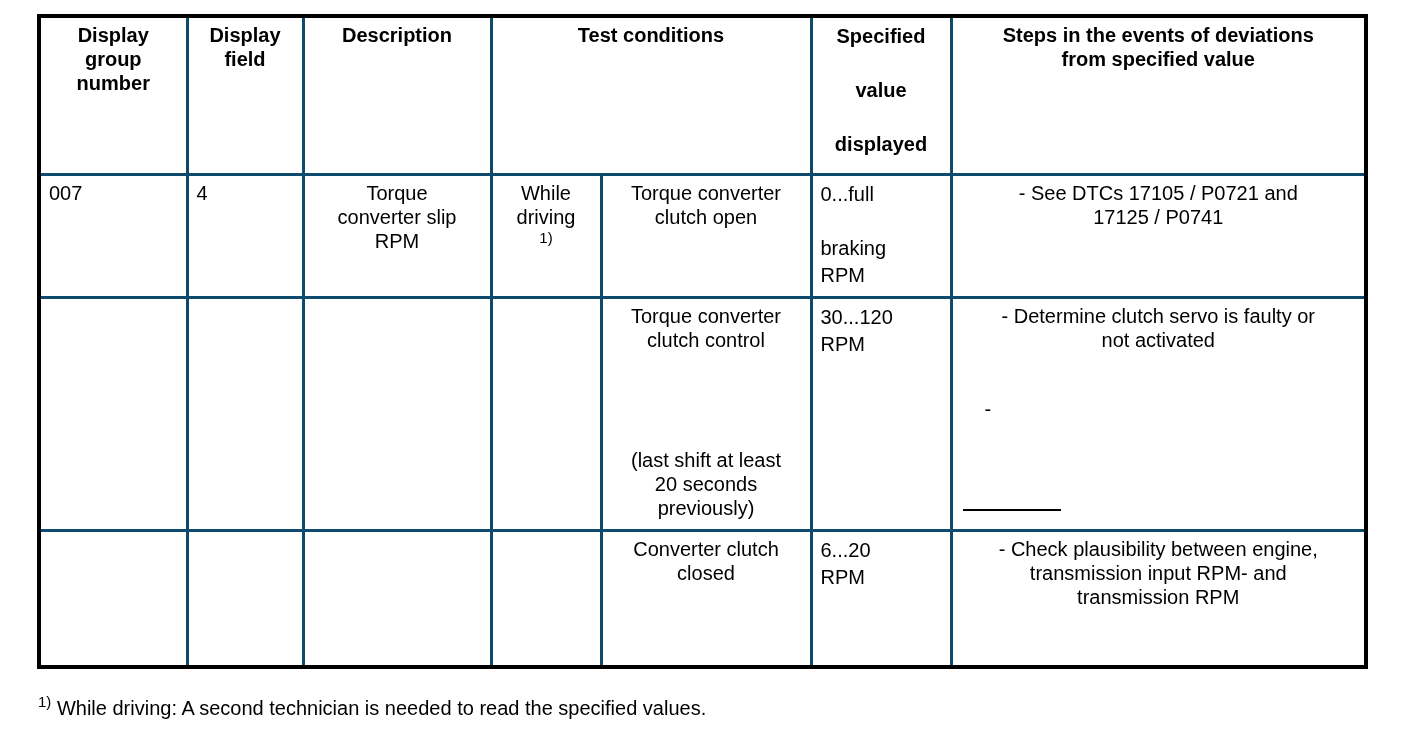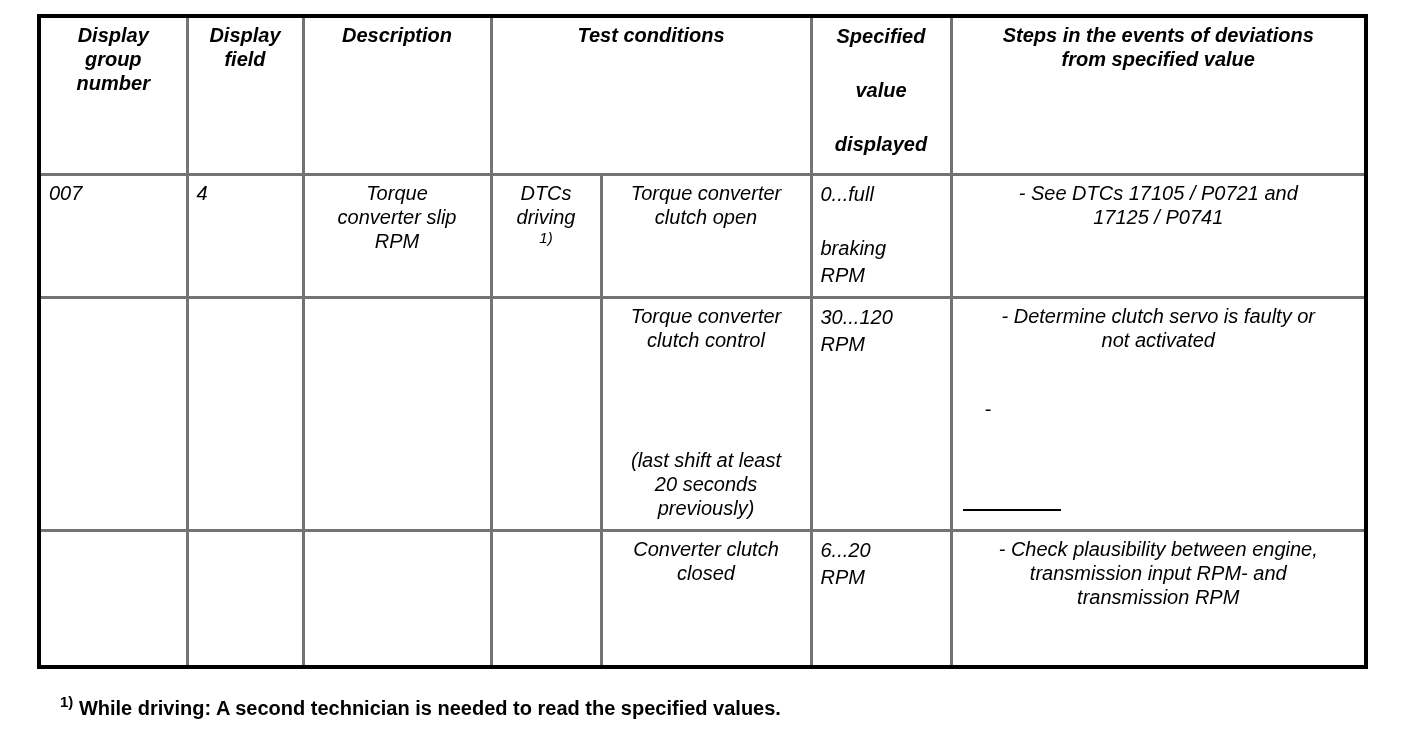--- a/index.html
+++ b/index.html
@@ -11,27 +11,26 @@
     font-family: "Liberation Sans", sans-serif;
     overflow: hidden;
   }
   table.spec-table {
     border-collapse: collapse;
     table-layout: fixed;
     margin: 14px 0 0 37px;
     border: 4px solid #000;
   }
   .spec-table th, .spec-table td {
-    border: 3px solid #737373;
+    border: 3px solid #0c4a6e;
     vertical-align: top;
     padding: 5px 8px;
     font-size: 20px;
     line-height: 24px;
     overflow: hidden;
-    font-style: italic;
   }
   .spec-table th {
     font-weight: bold;
     text-align: center;
   }
   .cell-text { white-space: pre-line; }
   .align-center { }
   .align-left  { text-align: center; }
   .lh-tall .cell-text { line-height: 27px; }
   .rel { position: relative; }
@@ -49,24 +48,23 @@
     position: absolute;
     left: 10px; top: 210px;
     width: 98px; height: 0;
     border-top: 2px solid #000;
   }
   .row-header { height: 158px; }
   .row-1 { height: 123px; }
   .row-2 { height: 233px; }
   .row-3 { height: 137px; }
   .footnote {
-    margin: 27px 0 0 60px;
+    margin: 27px 0 0 38px;
     font-size: 20px;
     line-height: 24px;
-    font-weight: bold;
   }
   .footnote sup {
     font-size: 15px;
     vertical-align: super;
     line-height: 0;
   }
 </style>
 </head>
 <body>
 
@@ -117,21 +115,21 @@
         </td>
     <td class="align-center">
           <div class="cell-text">4</div>
         </td>
     <td class="align-left">
           <div class="cell-text">Torque
 converter slip
 RPM</div>
         </td>
     <td class="align-left">
-      <div class="cell-text">DTCs
+      <div class="cell-text">While
 driving</div>
       <span class="footref">1)</span>
     </td>
     <td class="align-left">
           <div class="cell-text">Torque converter
 clutch open</div>
         </td>
     <td class="align-center lh-tall">
           <div class="cell-text">0...full
 

